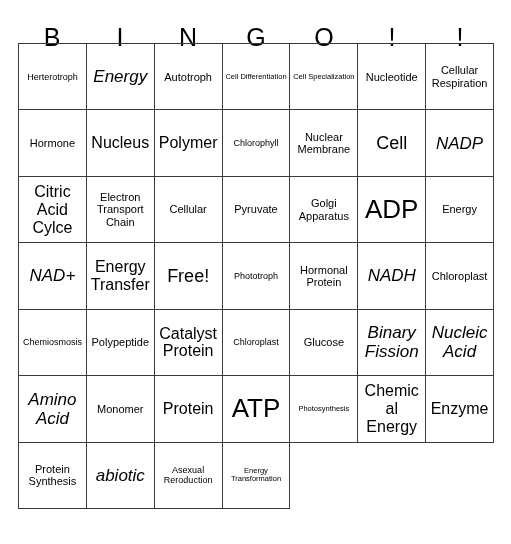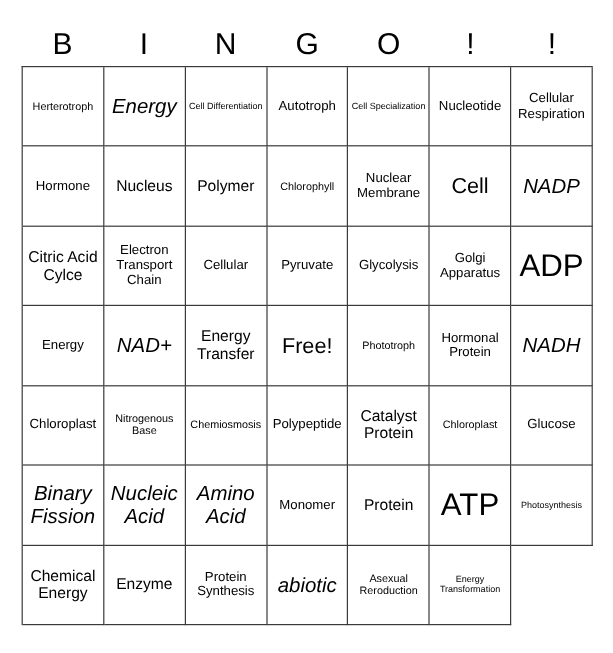--- a/index.html
+++ b/index.html
@@ -42,21 +42,21 @@
     font-weight: 400;
     line-height: 1;
     color: #000000;
     letter-spacing: 0;
   }
 
   
   #bingo-grid {
     position: absolute;
     left: 18px;
-    top: 55px;
+    top: 43px;
     width: 476px;
     height: 466px;
     display: grid;
     grid-template-columns: repeat(7, 1fr);
     grid-template-rows: repeat(7, 1fr);
     border-top: 1px solid #3a3a3a;
     border-left: 1px solid #3a3a3a;
     box-sizing: border-box;
   }
   .bingo-cell {
@@ -75,21 +75,21 @@
     width: 100%;
     line-height: 1.12;
     word-wrap: break-word;
     color: #000000;
   }
 
   
   .fs-xs   { font-size: 7.5px; }
   .fs-s    { font-size: 9px; }
   .fs-m    { font-size: 11px; }
-  .fs-l    { font-size: 13px; }
+  .fs-l    { font-size: 16px; }
   .fs-xl   { font-size: 17px; font-style: italic; }
   .fs-xxl  { font-size: 18px; }
   .fs-huge { font-size: 26px; }
 </style>
 </head>
 <body>
 
 <div id="bingo-card">
 
   <div id="bingo-header">
@@ -103,26 +103,26 @@
   </div>
 
   <div id="bingo-grid">
       <div class="bingo-cell">
         <span class="cell-text fs-s">Herterotroph</span>
       </div>
       <div class="bingo-cell">
         <span class="cell-text fs-xl">Energy</span>
       </div>
       <div class="bingo-cell">
+        <span class="cell-text fs-m">Autotroph</span>
+      </div>
+      <div class="bingo-cell">
         <span class="cell-text fs-xs">Cell Differentiation</span>
       </div>
       <div class="bingo-cell">
-        <span class="cell-text fs-m">Autotroph</span>
-      </div>
-      <div class="bingo-cell">
         <span class="cell-text fs-xs">Cell Specialization</span>
       </div>
       <div class="bingo-cell">
         <span class="cell-text fs-m">Nucleotide</span>
       </div>
       <div class="bingo-cell">
         <span class="cell-text fs-m">Cellular Respiration</span>
       </div>
       <div class="bingo-cell">
         <span class="cell-text fs-m">Hormone</span>
@@ -151,23 +151,20 @@
       <div class="bingo-cell">
         <span class="cell-text fs-m">Electron Transport Chain</span>
       </div>
       <div class="bingo-cell">
         <span class="cell-text fs-m">Cellular</span>
       </div>
       <div class="bingo-cell">
         <span class="cell-text fs-m">Pyruvate</span>
       </div>
       <div class="bingo-cell">
-        <span class="cell-text fs-m">Glycolysis</span>
-      </div>
-      <div class="bingo-cell">
         <span class="cell-text fs-m">Golgi Apparatus</span>
       </div>
       <div class="bingo-cell">
         <span class="cell-text fs-huge">ADP</span>
       </div>
       <div class="bingo-cell">
         <span class="cell-text fs-m">Energy</span>
       </div>
       <div class="bingo-cell">
         <span class="cell-text fs-xl">NAD+</span>
@@ -184,23 +181,20 @@
       <div class="bingo-cell">
         <span class="cell-text fs-m">Hormonal Protein</span>
       </div>
       <div class="bingo-cell">
         <span class="cell-text fs-xl">NADH</span>
       </div>
       <div class="bingo-cell">
         <span class="cell-text fs-m">Chloroplast</span>
       </div>
       <div class="bingo-cell">
-        <span class="cell-text fs-s">Nitrogenous Base</span>
-      </div>
-      <div class="bingo-cell">
         <span class="cell-text fs-s">Chemiosmosis</span>
       </div>
       <div class="bingo-cell">
         <span class="cell-text fs-m">Polypeptide</span>
       </div>
       <div class="bingo-cell">
         <span class="cell-text fs-l">Catalyst Protein</span>
       </div>
       <div class="bingo-cell">
         <span class="cell-text fs-s">Chloroplast</span>

